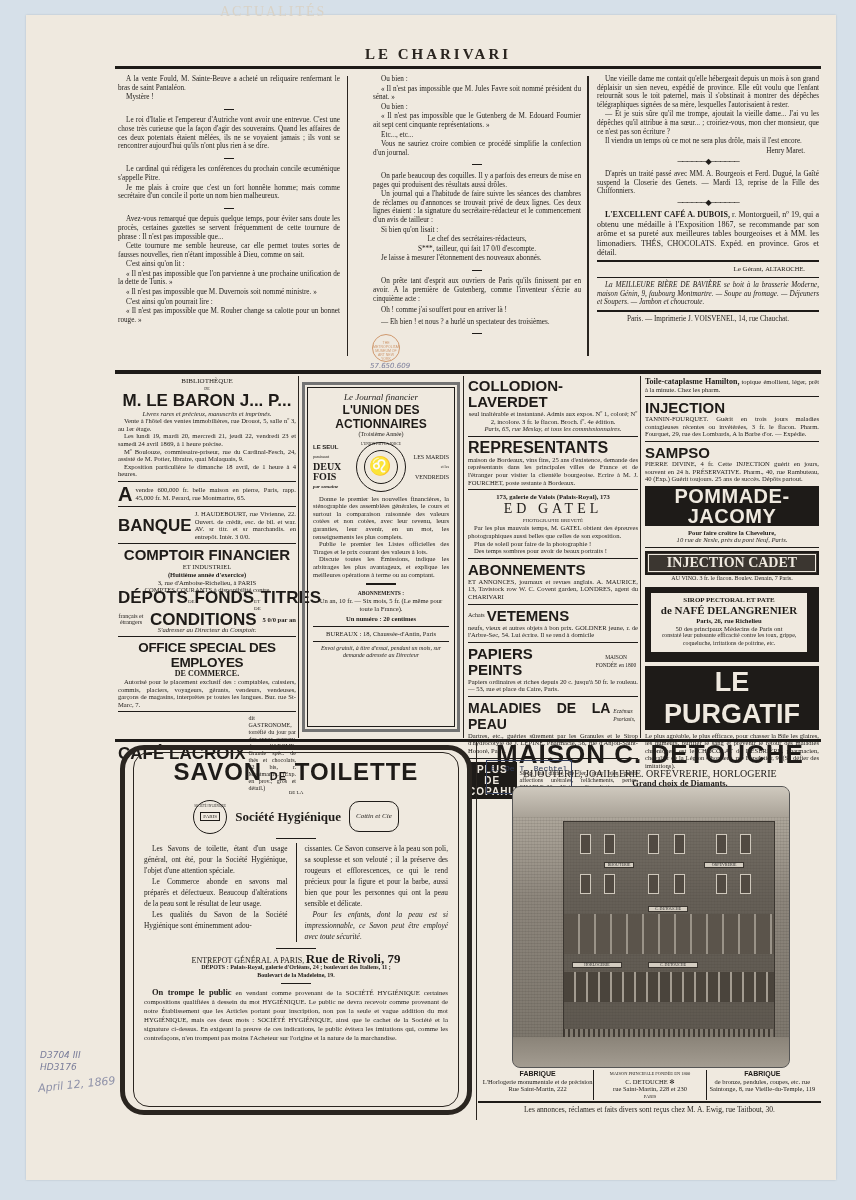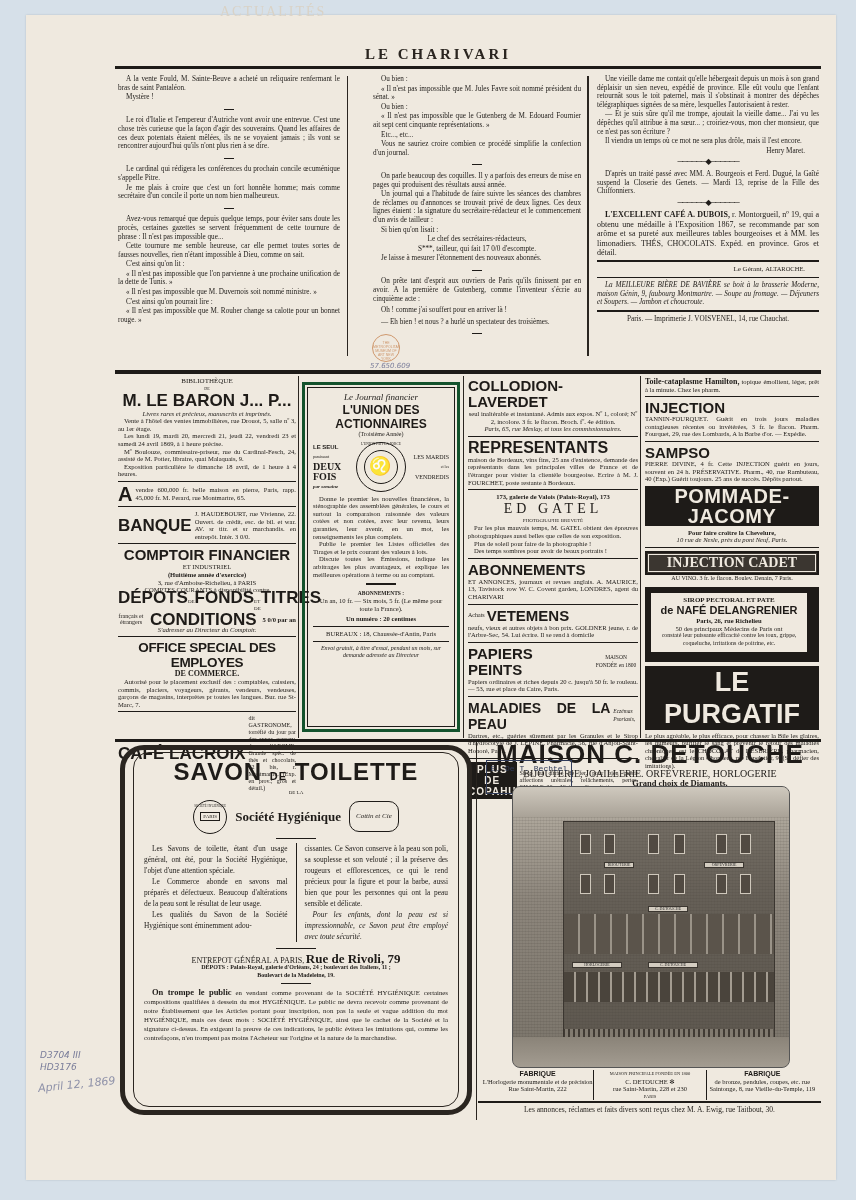--- a/index.html
+++ b/index.html
@@ -71,21 +71,21 @@
 <div class="vrule" style="left:347px;top:76px;height:280px;width:1px;"></div>
 
 <div class="col" style="left:373px;top:75px;width:208px;">
   <p>Ou bien :</p>
   <p>« Il n'est pas impossible que M. Jules Favre soit nommé président du sénat. »</p>
   <p>Ou bien :</p>
   <p>« Il n'est pas impossible que le Gutenberg de M. Edouard Fournier ait sept cent cinquante représentations. »</p>
   <p>Etc..., etc...</p>
   <p>Vous ne sauriez croire combien ce procédé simplifie la confection d'un journal.</p>
   <div class="dash"><span></span></div>
-  <p>On parle beaucoup des coquilles. Il y a parfois des erreurs de mise en pages qui produisent des résultats aussi année.</p>
+  <p>On parle beaucoup des coquilles. Il y a parfois des erreurs de mise en pages qui produisent des résultats aussi drôles.</p>
   <p>Un journal qui a l'habitude de faire suivre les séances des chambres de réclames ou d'annonces se trouvait privé de deux lignes. Ces deux lignes étaient : la signature du secrétaire-rédacteur et le commencement d'un avis de tailleur :</p>
   <p>Si bien qu'on lisait :</p>
   <p class="center">Le chef des secrétaires-rédacteurs,</p>
   <p class="center">S***, tailleur, qui fait 17 0/0 d'escompte.</p>
   <p>Je laisse à mesurer l'étonnement des nouveaux abonnés.</p>
   <div class="dash"><span></span></div>
   <p>On prête tant d'esprit aux ouvriers de Paris qu'ils finissent par en avoir. A la première de Gutenberg, comme l'inventeur s'écrie au cinquième acte :</p>
   <p style="margin:3px 0;">Oh ! comme j'ai souffert pour en arriver là !</p>
   <p>— Eh bien ! et nous ? a hurlé un spectateur des troisièmes.</p>
   <div class="dash"><span></span></div>
@@ -157,21 +157,21 @@
   <div style="text-align:center;font-weight:bold;font-size:8px;">DE COMMERCE.</div>
   <p style="text-indent:6px">Autorisé pour le placement exclusif des : comptables, caissiers, commis, placiers, voyageurs, gérants, vendeurs, vendeuses, garçons de magasins, interprètes pr toutes les langues. Bur. rue St-Marc, 7.</p>
   <div class="hr"></div>
   <div style="display:flex;gap:3px;align-items:center;">
     <span class="big" style="font-size:17px;white-space:nowrap;">CAFÉ LACROIX</span>
     <span style="font-size:6px;line-height:7px;">dit GASTRONOME, torréfié du jour par des appar. conserv. de l'AROME. Grande spéc. de thés et chocolats, 62 bis, r. Montmartre. (Exp. en prov.; gros et détail.)</span>
   </div>
 </div>
 <div class="vrule" style="left:298px;top:376px;height:362px;width:1px;"></div>
 
-<div class="box-ad ad" style="left:302px;top:382px;width:158px;height:350px;border:3px solid #14532d;outline:1px solid #1e1b18;outline-offset:-6px;padding:7px 8px;">
+<div class="box-ad ad" style="left:302px;top:382px;width:158px;height:350px;border:3px solid #737373;outline:1px solid #1e1b18;outline-offset:-6px;padding:7px 8px;">
   <div style="text-align:center;font-style:italic;font-size:9px;line-height:11px;">Le Journal financier</div>
   <div class="big" style="text-align:center;font-size:12px;line-height:14px;">L'UNION DES ACTIONNAIRES</div>
   <div style="text-align:center;font-size:6px;">(Troisième Année)</div>
   <div style="display:flex;justify-content:space-between;align-items:center;margin:3px 0;">
     <div style="width:40px;font-size:6px;line-height:10px;">
       <div style="font-weight:bold;font-family:'Liberation Sans',sans-serif;">LE SEUL</div>
       <div style="font-size:4px;">paraissant</div>
       <div style="font-size:10px;font-weight:bold;">DEUX FOIS</div>
       <div style="font-style:italic;font-weight:bold;font-size:5px;">par semaine</div>
     </div>
@@ -262,21 +262,21 @@
   </div>
   <div>PIERRE DIVINE, 4 fr. Cette INJECTION guérit en jours, souvent en 24 h. PRÉSERVATIVE. Pharm., 40, rue Rambuteau, 40 (Exp.) Guérit toujours. 25 ans de succès. Dépôts partout.</div>
   <div class="inverse" style="font-size:20px;line-height:20px;margin:3px 0;letter-spacing:0.5px;">POMMADE-JACOMY</div>
   <div style="text-align:center;font-weight:bold;">Pour faire croître la Chevelure,</div>
   <div style="text-align:center;font-style:italic;">10 rue de Nesle, près du pont Neuf, Paris.</div>
   <div class="hr"></div>
   <div style="background:#3b3630;color:#efe9df;text-align:center;font-size:14px;line-height:20px;border:2px solid #1e1b18;outline:1px solid #efe9df;outline-offset:-4px;font-family:'Liberation Serif',serif;font-weight:bold;">INJECTION CADET</div>
   <div style="text-align:center;font-size:6px;">AU VINO. 3 fr. le flacon. Boulev. Denain, 7 Paris.</div>
   <div style="margin-top:4px;border:6px solid #1e1b18;border-right-width:12px;border-bottom-width:10px;padding:4px;">
     <div style="text-align:center;font-weight:bold;font-size:7px;">SIROP PECTORAL ET PATE</div>
-    <div style="text-align:center;font-weight:bold;font-size:11px;line-height:13px;font-family:Liberation Sans, sans-serif;">de NAFÉ DELANGRENIER</div>
+    <div style="text-align:center;font-weight:bold;font-size:11px;line-height:13px;font-family:Liberation Serif, serif;">de NAFÉ DELANGRENIER</div>
     <div style="text-align:center;font-weight:bold;">Paris, 26, rue Richelieu</div>
     <div style="text-align:center;">50 des principaux Médecins de Paris ont</div>
     <div style="text-align:center;font-size:6px;">constaté leur puissante efficacité contre les toux, grippe, coqueluche, irritations de poitrine, etc.</div>
   </div>
   <div class="inverse" style="font-size:27px;line-height:32px;margin-top:4px;font-family:'Liberation Sans',sans-serif;">LE PURGATIF</div>
   <div style="margin-top:2px;">Le plus agréable, le plus efficace, pour chasser la Bile les glaires, les humeurs, purifier le sang et prévenir le retour des maladies chroniques, est le CHOCOLAT de DESBRIÈRE, pharmacien, chevalier de la Légion d'honneur, rue Lepeletier, 9. (Se défier des imitations).</div>
 </div>
 
 <div class="rule-thick" style="left:115px;top:739px;width:706px;"></div>
 

